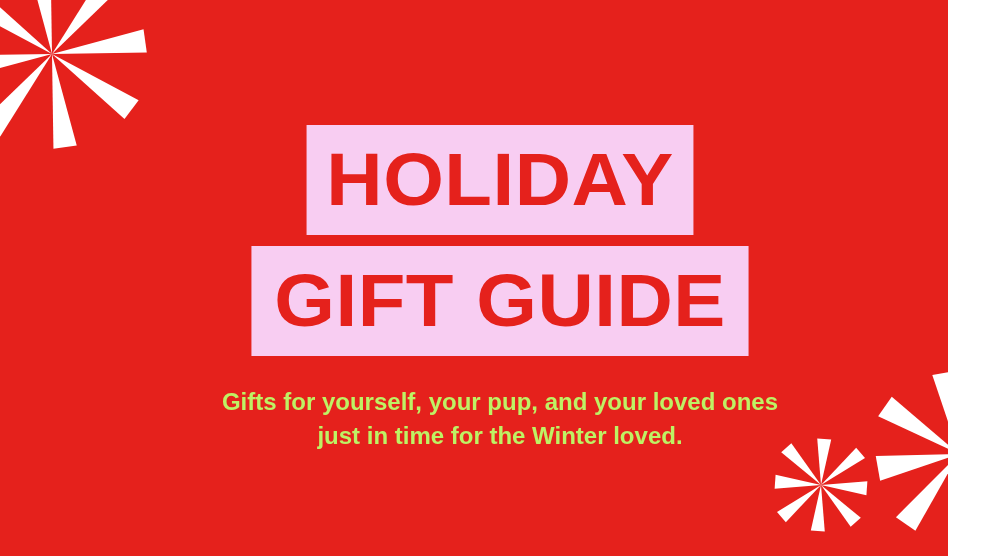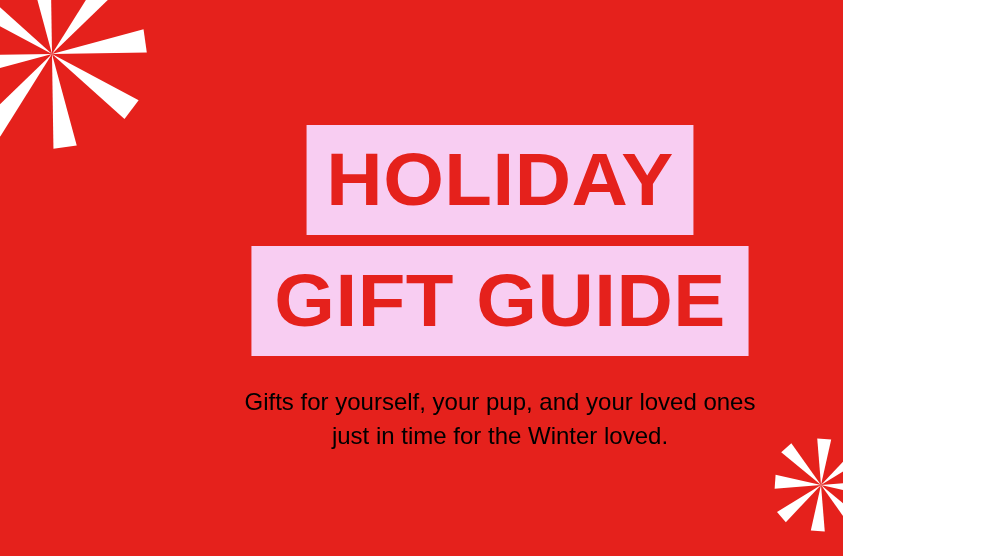--- a/index.html
+++ b/index.html
@@ -8,21 +8,21 @@
   }
   body {
     width: 1000px;
     height: 556px;
     overflow: hidden;
     font-family: "Liberation Sans", sans-serif;
   }
 
   .banner {
     position: relative;
-    width: 843px;
+    width: 948px;
     height: 556px;
     background: #E5211C;
     overflow: hidden;
   }
 
   
   .asterisk {
     position: absolute;
     pointer-events: none;
   }
@@ -86,23 +86,23 @@
   }
 
   .headline-line2 {
     margin-top: 11px;
     padding: 17px 22px 18px 22px;
     font-size: 75px;
   }
 
   .subtitle {
     margin-top: 29px;
-    color: #000000;
+    color: #bef264;
     font-size: 24px;
-    font-weight: 400;
+    font-weight: 700;
     line-height: 1.42;
     text-align: center;
     max-width: 700px;
   }
   .subtitle-line {
     display: block;
   }
 </style>
 </head>
 <body>

